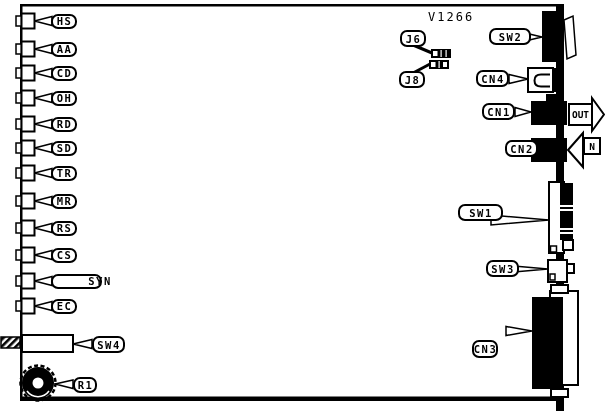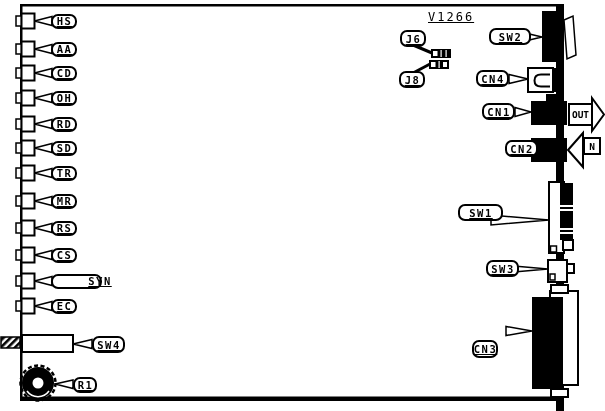--- a/index.html
+++ b/index.html
@@ -1,28 +1,28 @@
 <!DOCTYPE html>
 <html><head>
 <meta charset="utf-8">
 <style>
   html,body{margin:0;padding:0;background:#fff;}
   #canvas{position:relative;width:605px;height:411px;background:#ffffff;overflow:hidden;
           font-family:"DejaVu Sans Mono", monospace;color:#000;}
   #shapes{position:absolute;left:0;top:0;}
   .label-box{position:absolute;box-sizing:border-box;border:2.5px solid #000;border-radius:7px;
              background:#fff;display:flex;align-items:center;justify-content:center;
-             font:bold 10.5px "DejaVu Sans Mono", monospace;letter-spacing:1.5px;padding-left:1px;z-index:3;text-decoration:underline;}
+             font:bold 10.5px "DejaVu Sans Mono", monospace;letter-spacing:1.5px;padding-left:1px;z-index:3;}
   .led-box{left:51px;width:26px;height:15px;}
   .led-box.wide{width:35px;padding-left:47px;}
   .comp-box{height:17px;}
   .arrow-text{position:absolute;display:flex;align-items:center;justify-content:center;
               font:bold 9.5px "DejaVu Sans Mono", monospace;z-index:3;}
   .board-id{position:absolute;left:428px;top:10px;font:12px "DejaVu Sans Mono", monospace;
-            letter-spacing:2px;z-index:3;text-decoration:underline;}
+            letter-spacing:2px;z-index:3;}
 </style>
 </head>
 <body>
 
 <div id="canvas">
 
 <svg id="shapes" width="605" height="411" viewBox="0 0 605 411">
   <defs>
     <pattern id="hatch" width="5" height="5" patternUnits="userSpaceOnUse" patternTransform="rotate(45)">
       <rect width="5" height="5" fill="#fff"></rect>

